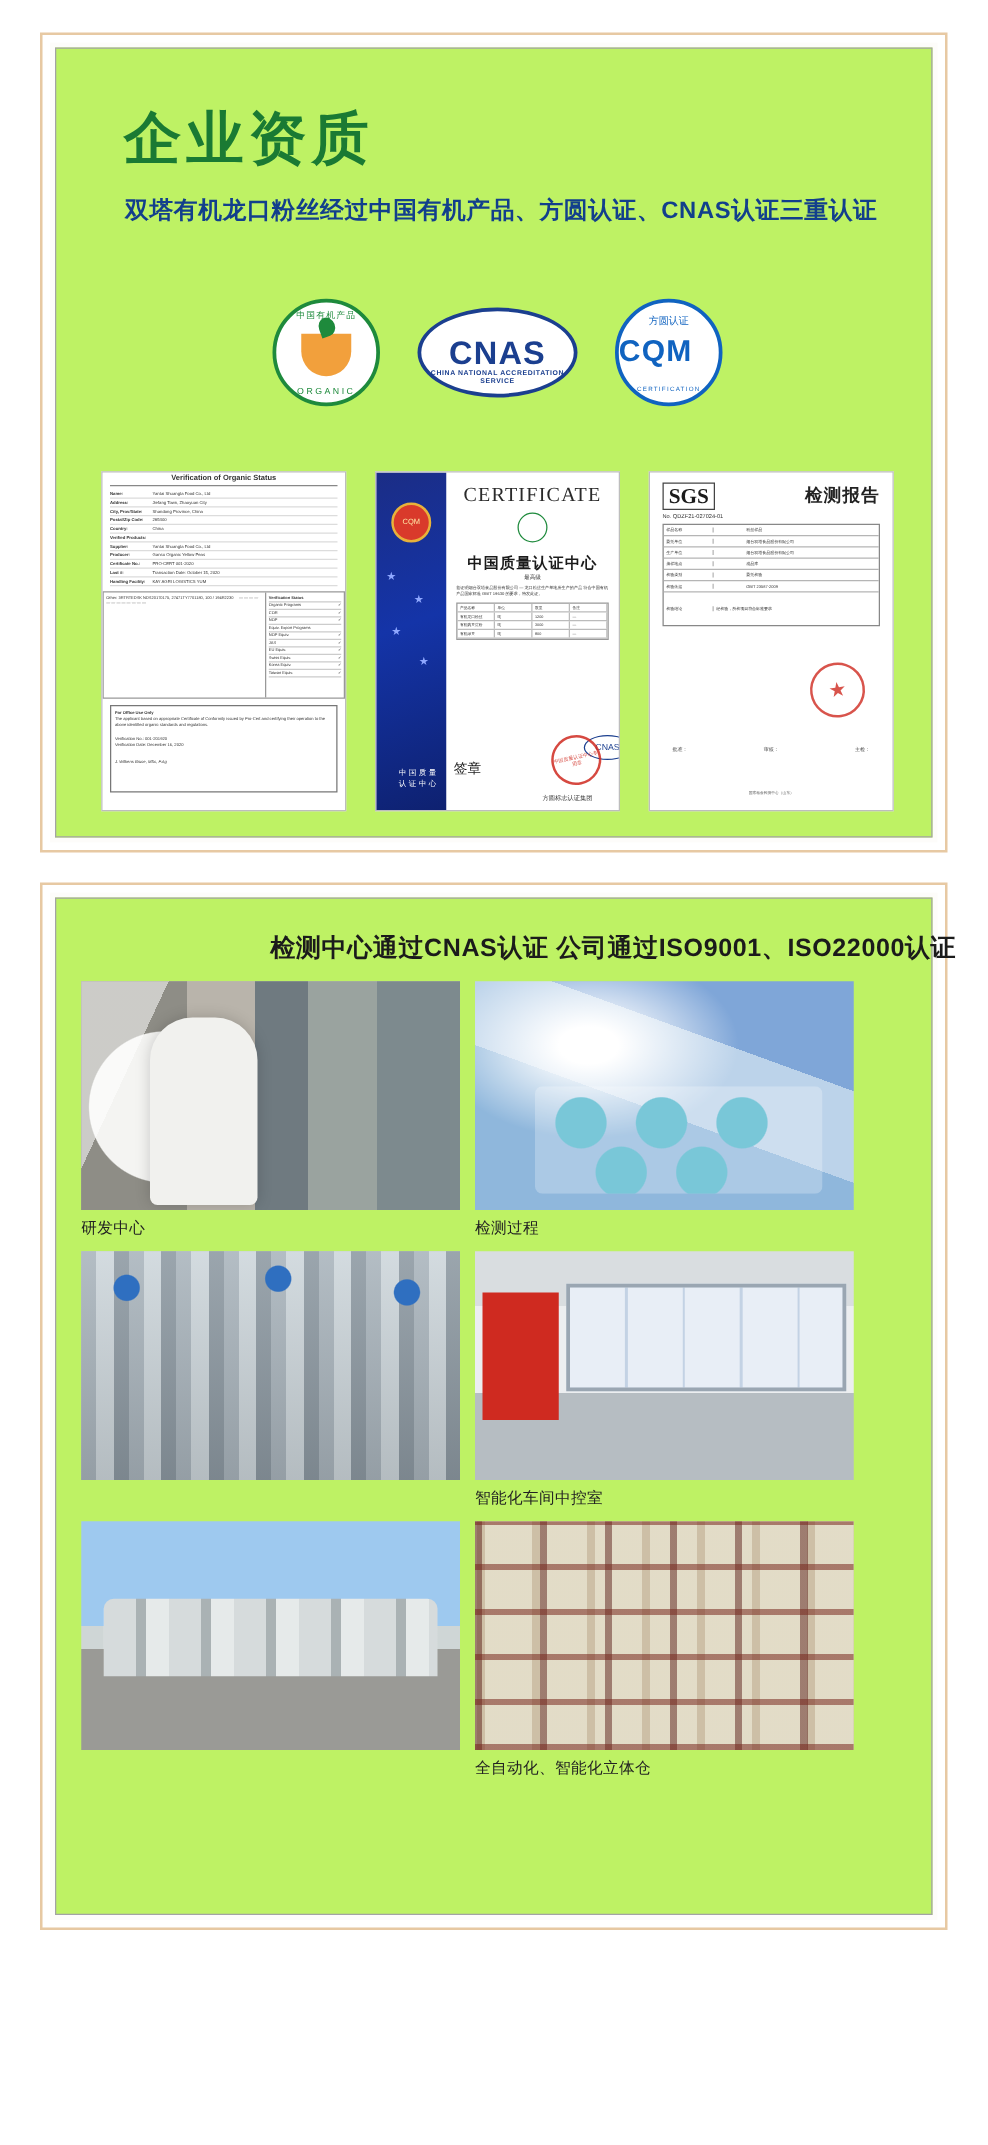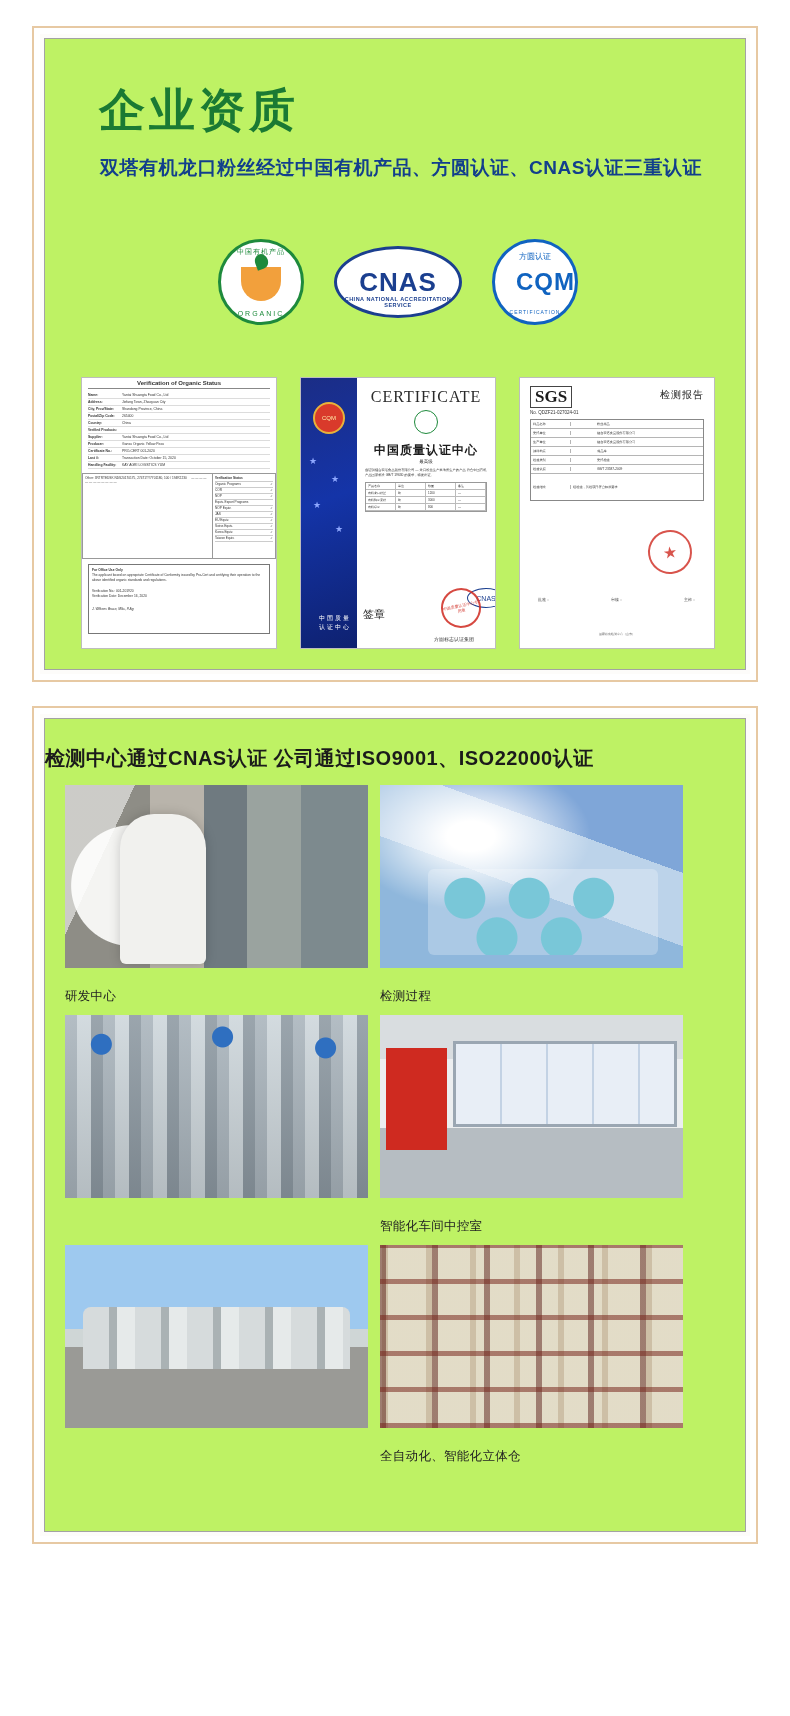--- a/index.html
+++ b/index.html
@@ -109,21 +109,21 @@
     position: relative;
   }
   .logo-cnas .cnas-sub {
     position: absolute; bottom: 7px; left: 0; width: 100%;
     text-align: center; font-size: 5.5px; color: #1b3f8f; letter-spacing: .5px;
   }
   .logo-cqm {
     width: 86px; height: 86px; border-radius: 50%;
     border: 3px solid #1063c0;
     background: #ffffff;
-    display: flex; align-items: center; justify-content: flex-end;
+    display: flex; align-items: center; justify-content: flex-start;
     position: relative;
   }
   .logo-cqm .cqm-main {
     font-size: 24px; font-weight: bold; color: #1063c0; letter-spacing: 1px;
   }
   .logo-cqm .cqm-top {
     position: absolute; top: 9px; left: 0; width: 100%;
     text-align: center; font-size: 8px; color: #1063c0;
   }
   .logo-cqm .cqm-bottom {
@@ -199,41 +199,41 @@
   }
   .c2-cnas {
     position:absolute; left:110px; bottom:40px; width:38px;height:20px;border-radius:50%;
     border:1.5px solid #1b3f8f; color:#1b3f8f; font-size:7px; display:flex;align-items:center;justify-content:center;
   }
   .c2-bottom { position:absolute; left:56px; right:0; bottom:6px; text-align:center; font-size:5px; color:#333; }
 
   
   .c3-head { padding:8px 10px 2px; display:flex; align-items:flex-start; justify-content:space-between; }
   .c3-sgs { font-size:17px; font-weight:bold; color:#1b1b1b; border:1.5px solid #444; padding:0 4px; font-family:"Liberation Serif", serif;}
-  .c3-title { font-size:10px; color:#222; margin-top:2px; letter-spacing:1px;}
+  .c3-title { font-size:14px; color:#222; margin-top:2px; letter-spacing:1px;font-weight:bold;}
   .c3-no { font-size:4.5px; padding:0 10px; color:#333; }
   .c3-tbl { margin:4px 10px; border:.6px solid #888; font-size:3.2px; }
   .c3-tbl .r { display:flex; border-bottom:.5px solid #b5b5b5; height:9px; align-items:center; }
   .c3-tbl .r:last-child{ border-bottom:none; }
   .c3-tbl .c { border-right:.5px solid #b5b5b5; padding:0 2px; }
   .c3-tbl .c:last-child{ border-right:none; }
   .c3-stamp {
     position:absolute; right:22px; bottom:74px; width:44px; height:44px; border-radius:50%;
     border:2px solid #cf2a20; color:#cf2a20; display:flex; align-items:center; justify-content:center;
     font-size:16px; transform:rotate(-8deg); opacity:.8;
   }
   .c3-sign { position:absolute; left:18px; bottom:46px; right:18px; display:flex; justify-content:space-between; font-size:4px; color:#444;}
   .c3-foot { position:absolute; left:0; bottom:12px; width:100%; text-align:center; font-size:3px; color:#666;}
 
   
   .lab-title {
     position: absolute;
-    left: 0; top: 26px;
+    left: 14px; top: 26px;
     width: 706px;
-    text-align: left;
+    text-align: right;
     font-size: 20px;
     font-weight: bold;
     color: #1b1b1b;
     letter-spacing: .5px;
   }
   .photo-grid {
     position: absolute;
     left: 20px; top: 66px;
     width: 666px;
     display: flex;
@@ -243,21 +243,21 @@
   .photo-cell { width: 303px; }
   .photo {
     width: 303px; height: 183px;
     position: relative;
     overflow: hidden;
     background: #cfd6dc;
   }
   .photo-cap {
     font-size: 12.5px;
     color: #222;
-    padding-top: 20px;
+    padding-top: 6px;
     letter-spacing: .3px;
   }
 
   
   .ph-rd {
     background:
       linear-gradient(115deg, rgba(255,255,255,.55) 0 18%, rgba(255,255,255,0) 18% 100%),
       radial-gradient(circle at 22% 55%, #f4f4f2 0 60px, rgba(244,244,242,0) 61px),
       linear-gradient(90deg,#8e8d86 0 28%, #b9b4ab 28% 46%, #6f7a80 46% 60%, #9aa39f 60% 78%, #7d8a8e 78% 100%),
       linear-gradient(#b6b9b4,#8e9490);

